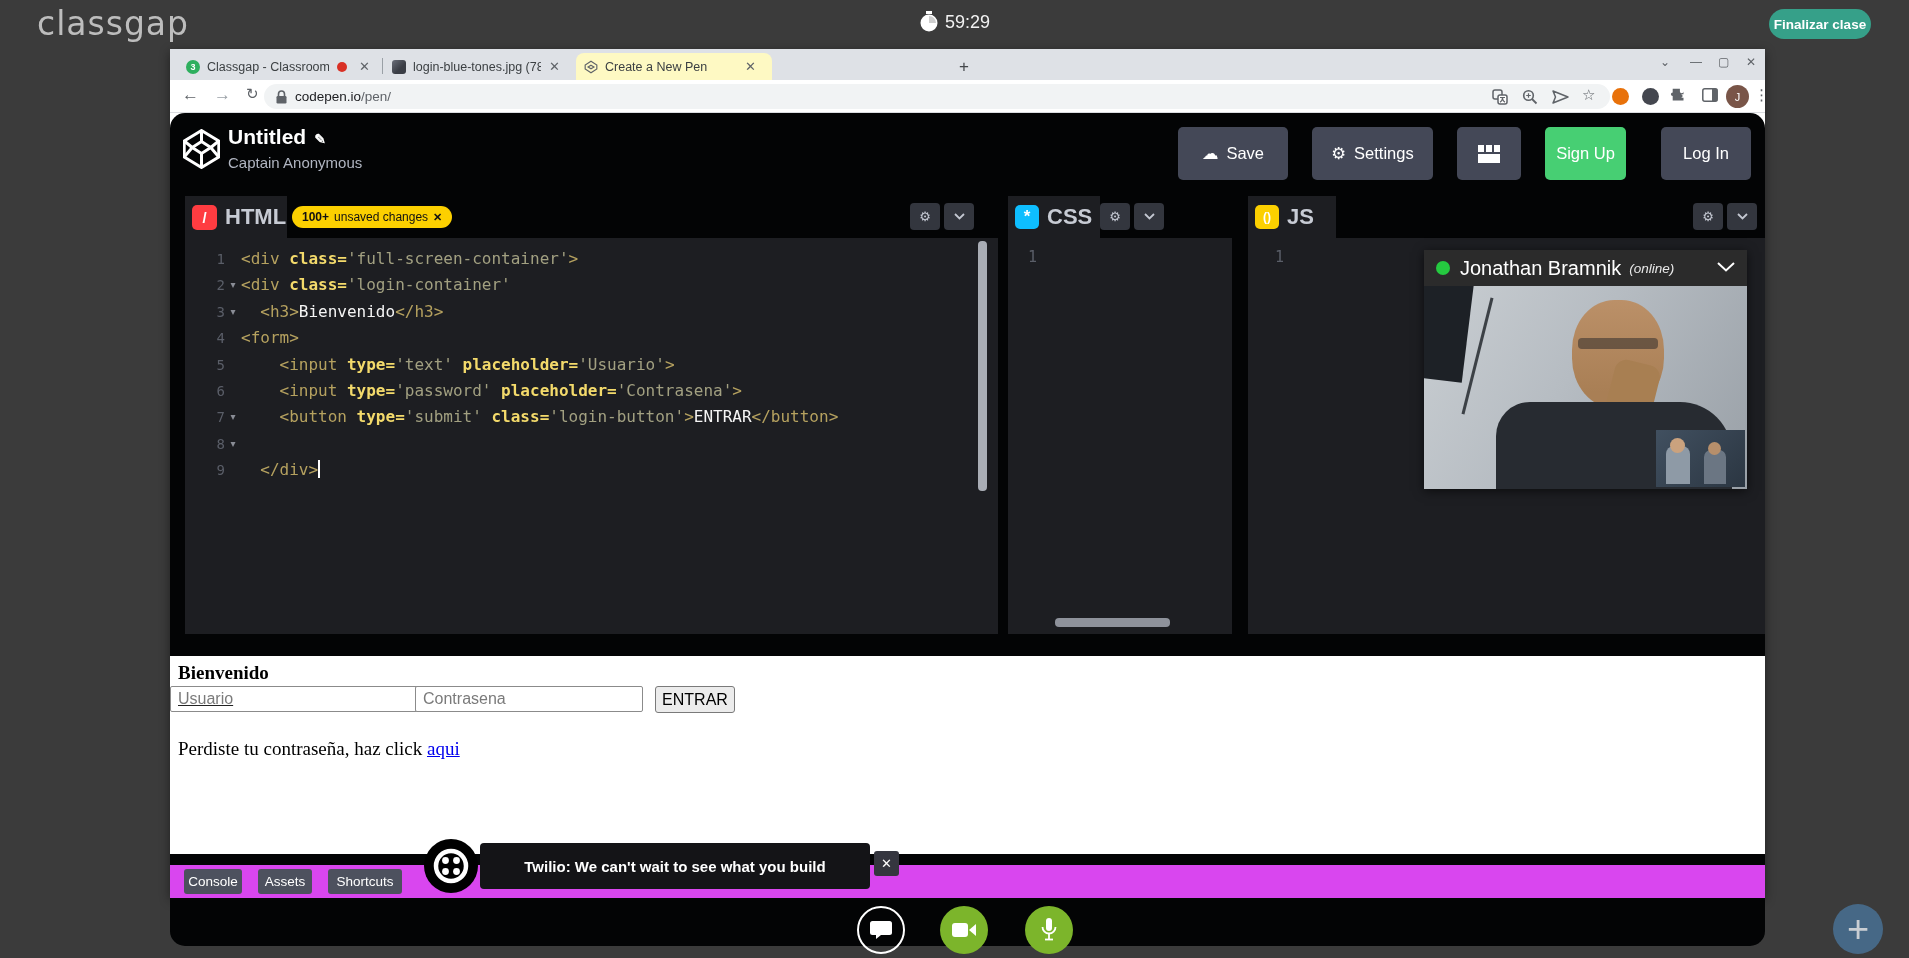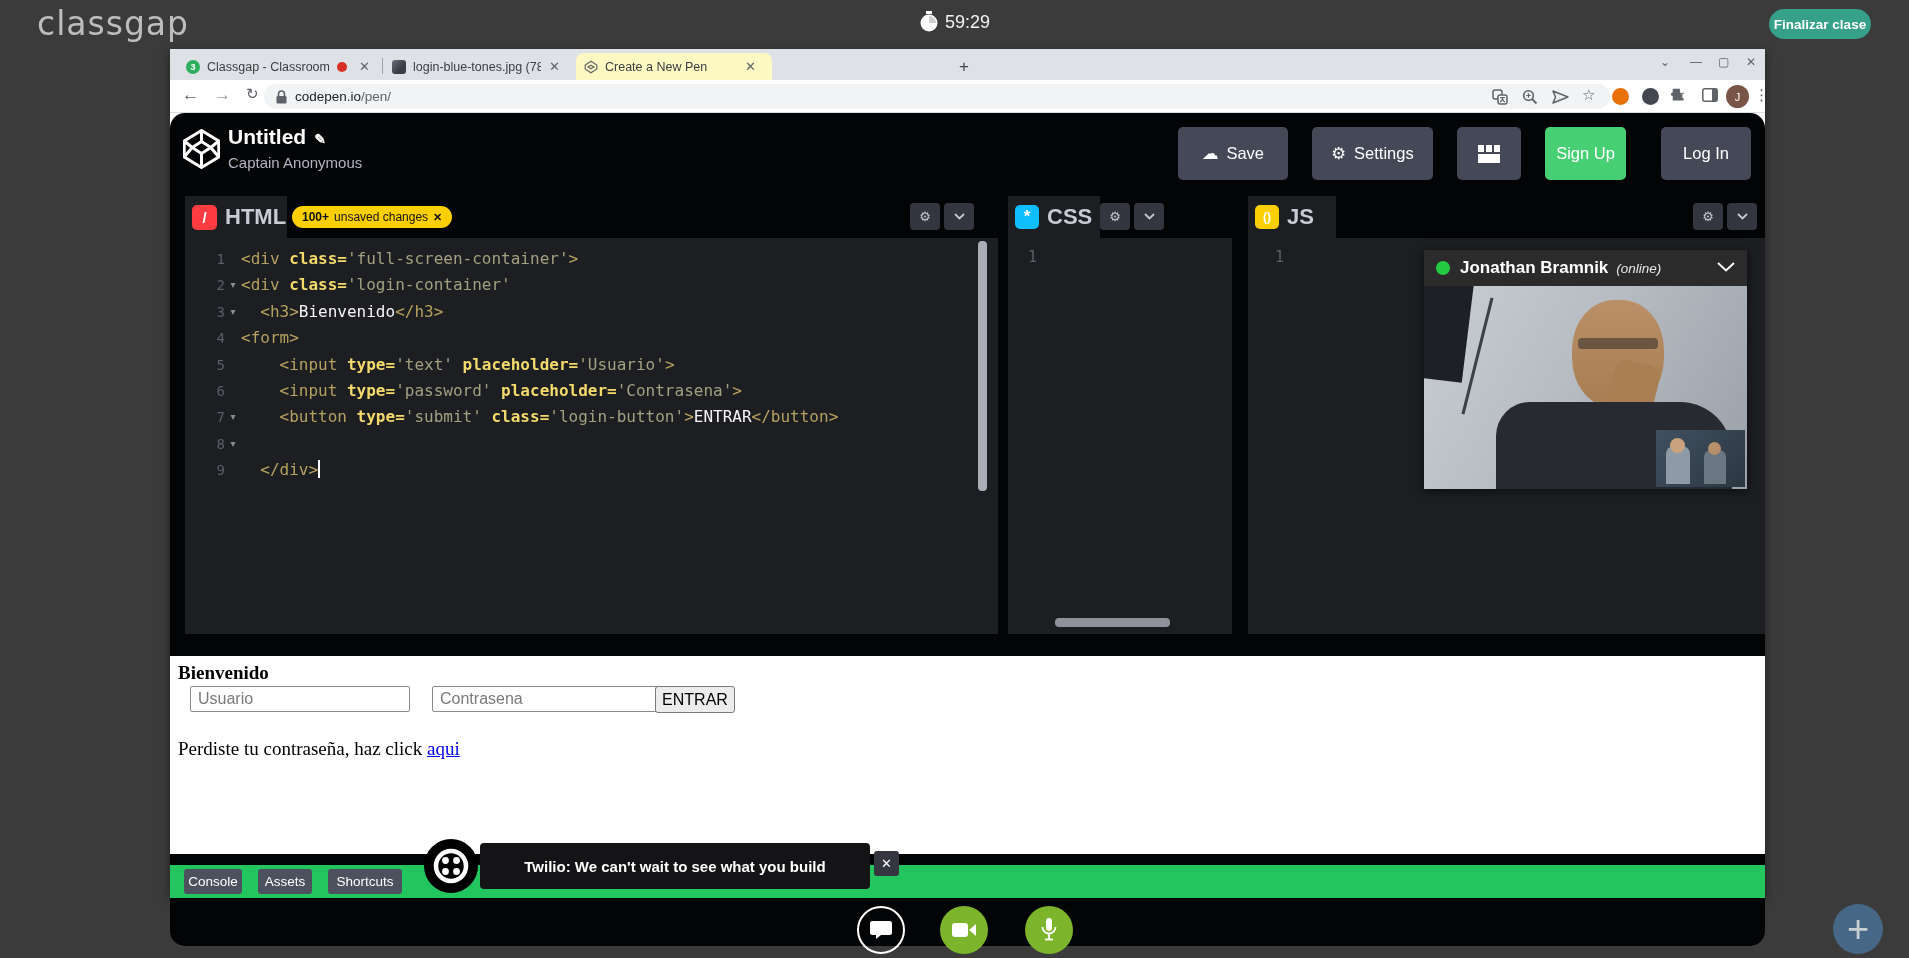--- a/index.html
+++ b/index.html
@@ -69,41 +69,41 @@
   .caret { display:inline-block; width:2px; height:18px; background:#fff; vertical-align:-3px; }
   .lonely-ln { position:absolute; top:10px; color:#5a5e68; font:15px "DejaVu Sans Mono",monospace; }
 
   .vscroll { position:absolute; left:808px; top:128px; width:9px; height:250px; background:#a9adb5; border-radius:4px; cursor:pointer; }
   .hscroll { position:absolute; left:47px; bottom:7px; width:115px; height:9px; background:#8e929b; border-radius:4px; cursor:pointer; }
 
   
   .vcall { position:absolute; left:1254px; top:137px; width:323px; height:239px; box-shadow:0 2px 10px rgba(0,0,0,.6); }
   .vhead { position:absolute; left:0; top:0; width:323px; height:36px; background:rgba(43,43,43,.97); display:flex; align-items:center; }
   .vdot { width:14px; height:14px; border-radius:50%; background:#25c940; margin-left:12px; }
-  .vname { font-size:17px; font-weight:bold; color:#fff; margin-left:10px; }
+  .vname { font-size:20px; font-weight:normal; color:#fff; margin-left:10px; }
   .vstatus { font-size:13.5px; font-style:italic; color:#e9e9e9; margin-left:8px; }
   .vchev { position:absolute; right:12px; top:12px; cursor:pointer; }
   .vbody { position:absolute; left:0; top:36px; width:323px; height:203px; overflow:hidden;
            background:linear-gradient(120deg,#c9ced2 0%,#b6bcc2 45%,#99a0a7 100%); }
   .vshape { position:absolute; }
   .pip { position:absolute; left:232px; top:144px; width:89px; height:57px; background:linear-gradient(135deg,#415060,#2b3642); }
 
   
   .preview { position:absolute; left:0; top:543px; width:1595px; height:198px; background:#fff; }
   .pv-h3 { position:absolute; left:8px; top:6px; font:bold 19px "Liberation Serif",serif; color:#000; }
   .pv-input { position:absolute; top:30px; height:26px; border:1px solid #8b8b8b; background:#fff; padding:0 7px;
               font:16px "Liberation Sans",sans-serif; color:#222; border-radius:2px; }
   .pv-input::placeholder { color:#7a7a7a; }
   .pv-btn { position:absolute; left:485px; top:30px; width:80px; height:27px; background:#ececec; border:1px solid #7a7a7a;
             border-radius:3px; font:16px "Liberation Sans",sans-serif; color:#000; cursor:pointer; }
   .pv-forgot { position:absolute; left:8px; top:82px; font:19px "Liberation Serif",serif; color:#000; }
   .pv-forgot a { cursor:pointer; text-decoration:underline; }
 
   
-  .consolebar { position:absolute; left:0; top:752px; width:1595px; height:33px; background:#22c55e; }
+  .consolebar { position:absolute; left:0; top:752px; width:1595px; height:33px; background:#d946ef; }
   .cbtn { position:absolute; top:4px; height:25px; background:#4d515e; border-radius:3px; color:#fff; font-size:13.5px;
           display:flex; align-items:center; justify-content:center; cursor:pointer; }
   .toastbox { position:absolute; left:310px; top:730px; width:390px; height:46px; background:#141417; border-radius:4px;
               color:#fff; font-size:15px; font-weight:bold; display:flex; align-items:center; justify-content:center; z-index:6; }
   .toastlogo { position:absolute; left:254px; top:726px; width:54px; height:54px; border-radius:50%; background:#000;
                display:flex; align-items:center; justify-content:center; z-index:7; }
   .toastclose { position:absolute; left:704px; top:738px; width:25px; height:25px; background:#35363f; border-radius:3px;
                 color:#fff; font-size:13px; display:flex; align-items:center; justify-content:center; cursor:pointer; z-index:7; }
 
   
@@ -340,22 +340,22 @@
           <div class="vshape" style="left:10px; top:16px; width:24px; height:38px; background:#8e9aa6; border-radius:8px 8px 0 0;"></div>
           <div class="vshape" style="left:14px; top:8px; width:15px; height:15px; background:#caa27e; border-radius:50%;"></div>
           <div class="vshape" style="left:48px; top:20px; width:22px; height:34px; background:#6b7683; border-radius:7px 7px 0 0;"></div>
           <div class="vshape" style="left:52px; top:12px; width:13px; height:13px; background:#b78f6b; border-radius:50%;"></div>
         </div>
       </div>
     </div>
 
     <div class="preview">
       <div class="pv-h3">Bienvenido</div>
-      <input class="pv-input" style="left: 20px; width: 220px;" type="text" placeholder="Usuario">
-      <input class="pv-input" style="left: 262px; width: 228px;" type="text" placeholder="Contrasena">
+      <input class="pv-input" style="left: 0; width: 258px; text-decoration: underline;" type="text" placeholder="Usuario">
+      <input class="pv-input" style="left: 245px; width: 228px;" type="text" placeholder="Contrasena">
       <button class="pv-btn">ENTRAR</button>
       <div class="pv-forgot">
         <span>Perdiste tu contraseña, haz click </span><a style="color:#0000ee;">aqui</a>
       </div>
     </div>
 
     <div class="consolebar">
       <div class="cbtn" style="left:14px; width:58px;">Console</div>
       <div class="cbtn" style="left:88px; width:54px;">Assets</div>
       <div class="cbtn" style="left:158px; width:74px;">Shortcuts</div>

